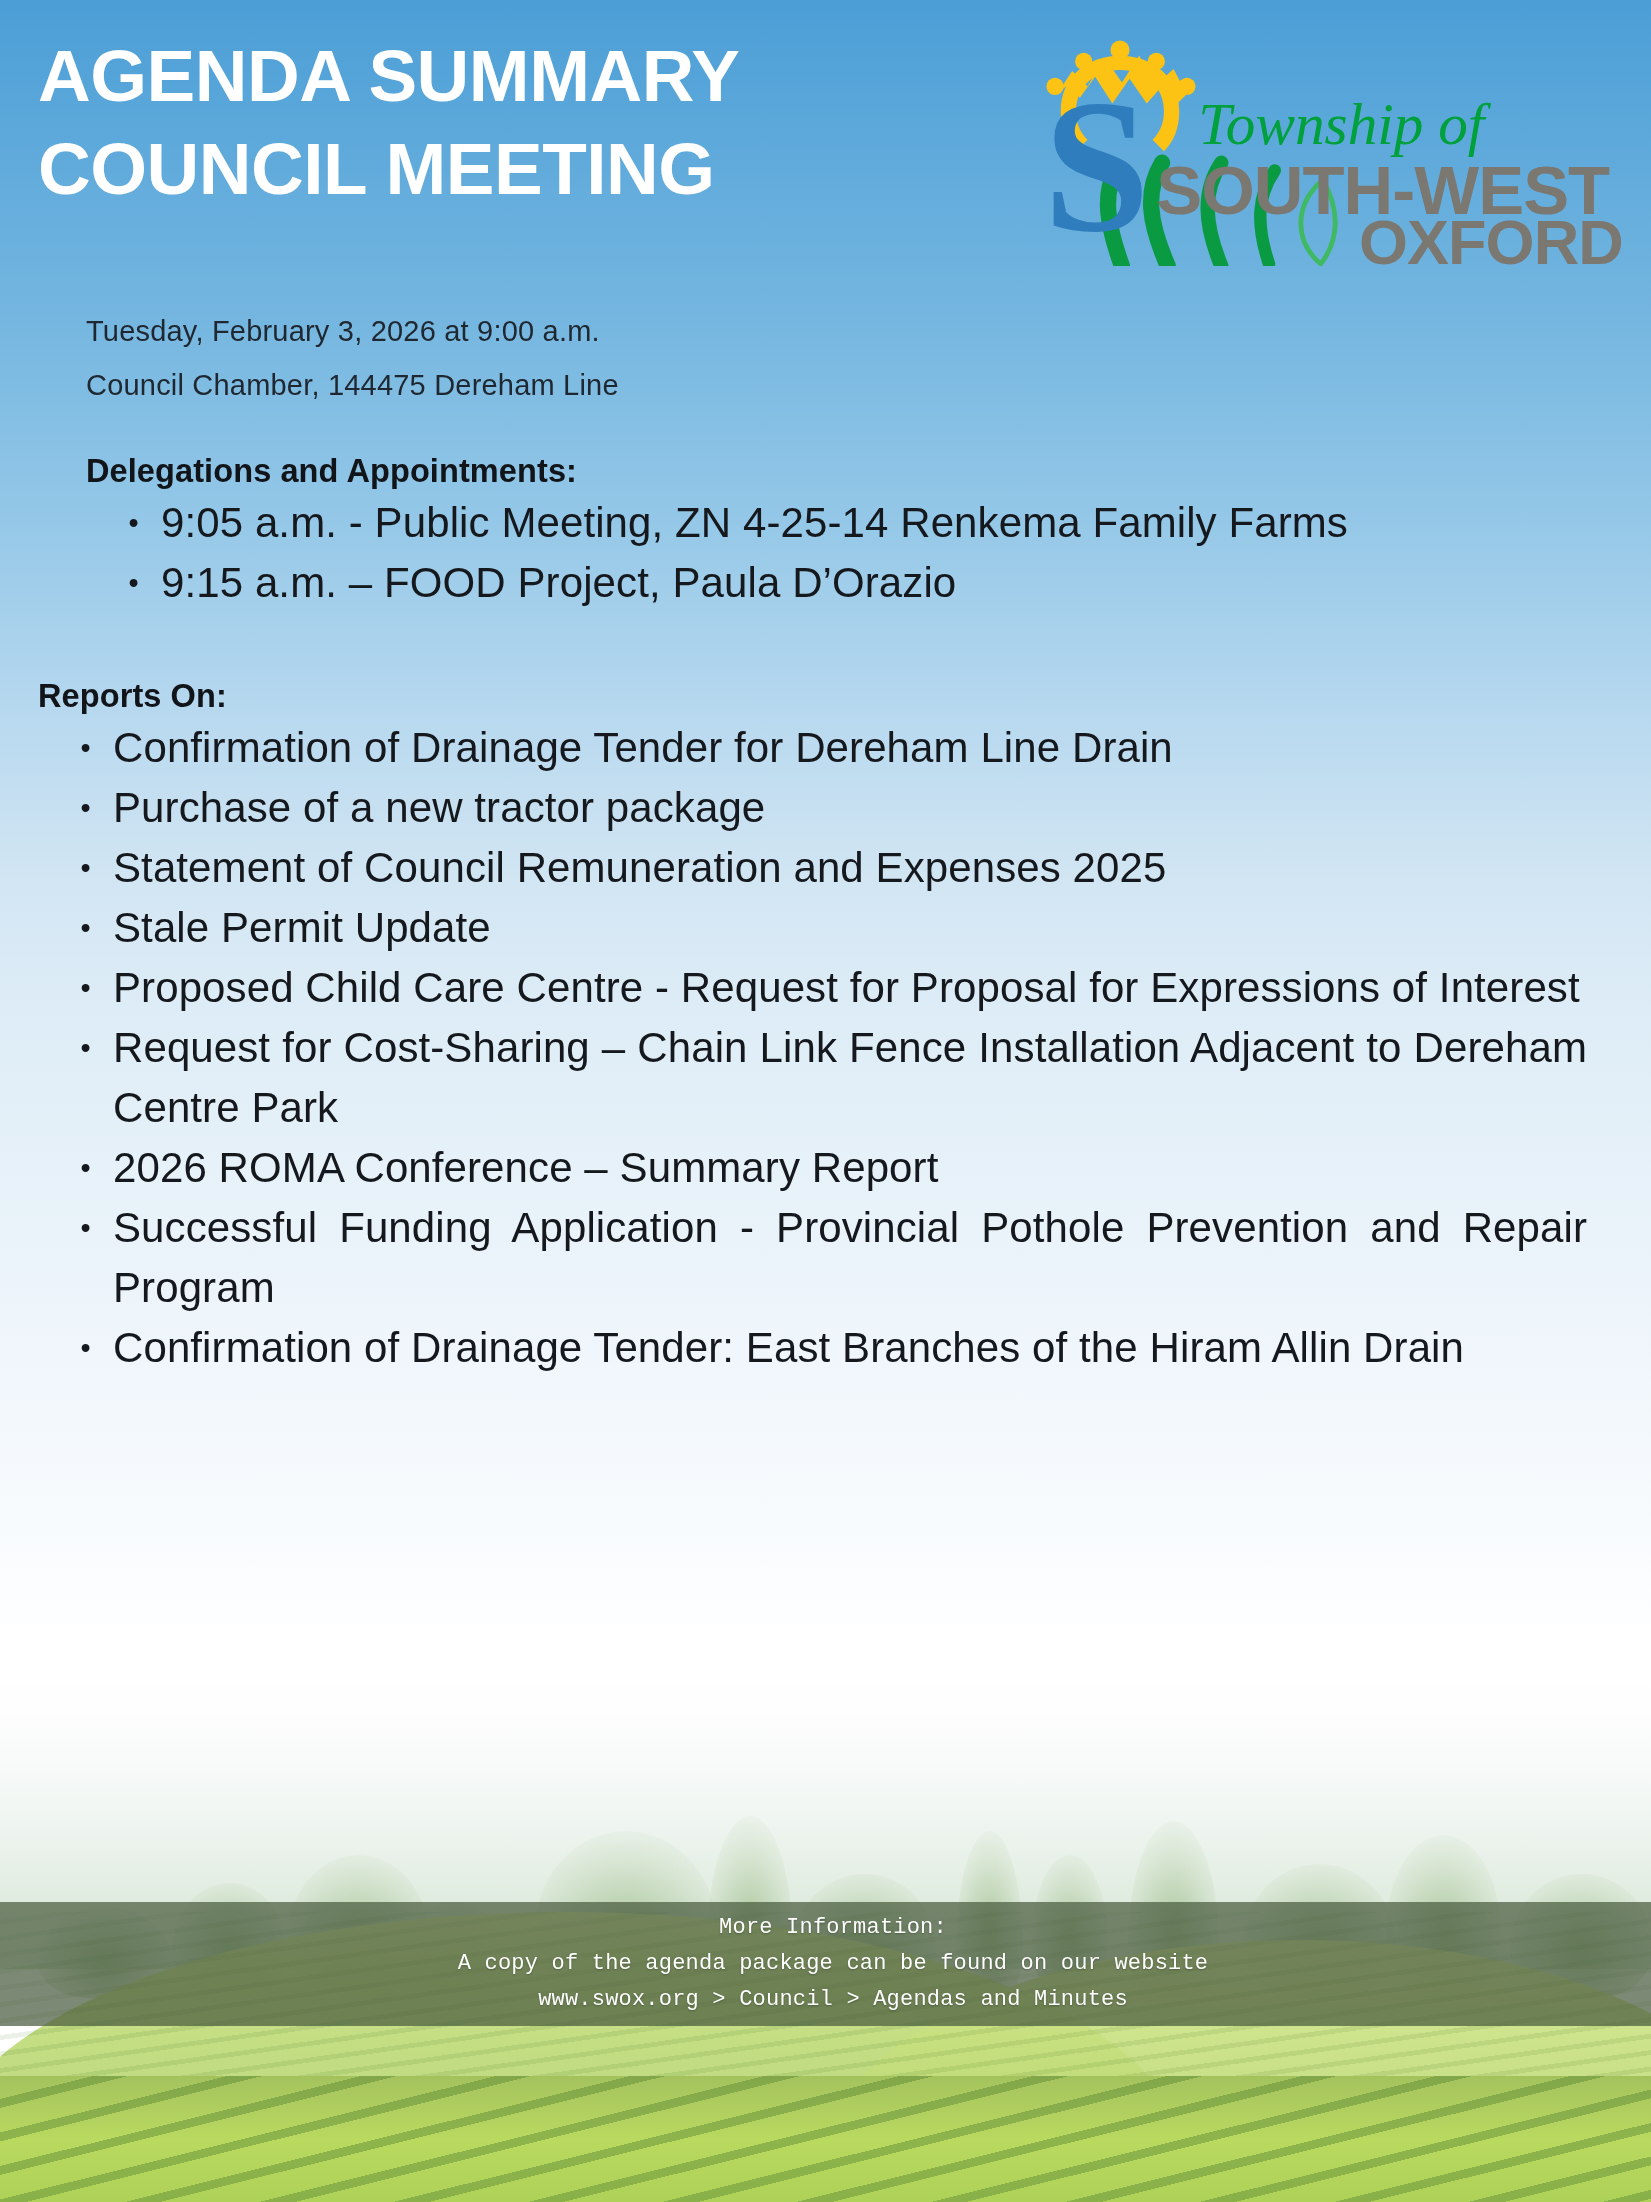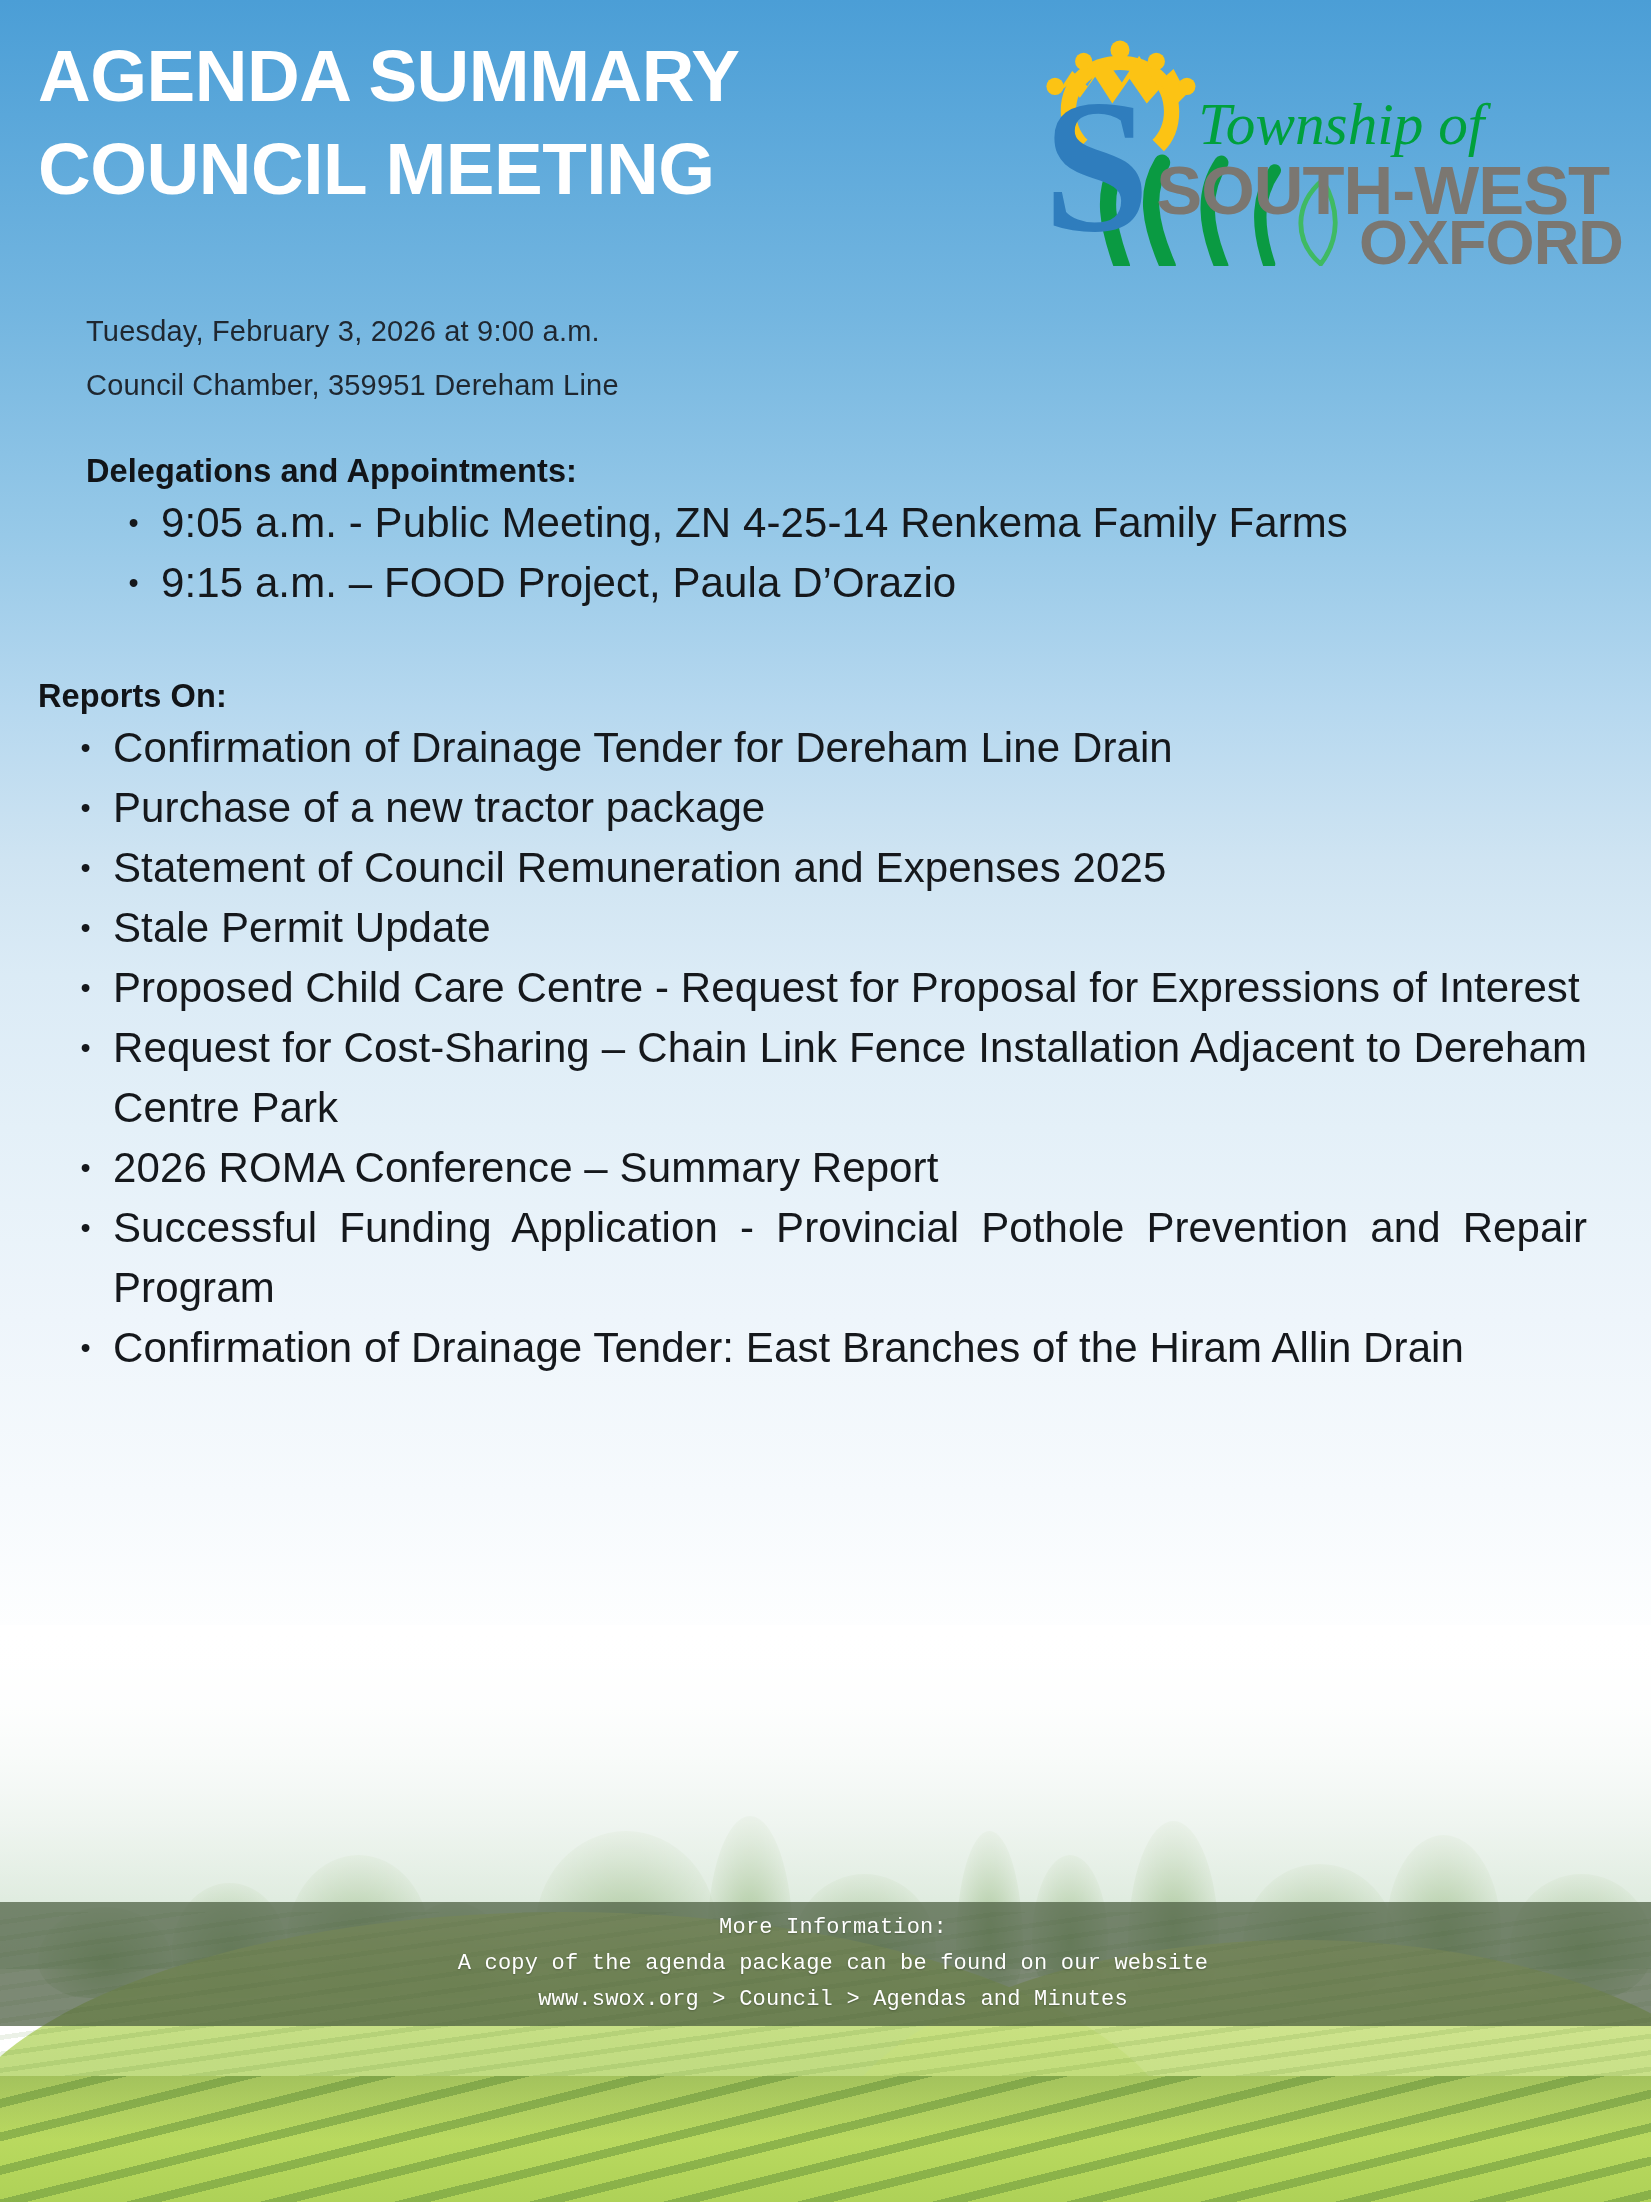--- a/index.html
+++ b/index.html
@@ -329,21 +329,21 @@
 
   <div class="content">
 
     <div class="title-block">
       <div class="title-line">AGENDA SUMMARY</div>
       <div class="title-line">COUNCIL MEETING</div>
     </div>
 
     <div class="meta">
       <div class="meta-line">Tuesday, February 3, 2026 at 9:00 a.m.</div>
-      <div class="meta-line">Council Chamber, 359951 Dereham Line</div>
+      <div class="meta-line">Council Chamber, 144475 Dereham Line</div>
     </div>
 
     <div class="section section-delegations">
       <div class="section-heading">Delegations and Appointments:</div>
       <ul class="bullets">
         <li><span>9:05 a.m. - Public Meeting, ZN 4-25-14 Renkema Family Farms</span></li>
         <li><span>9:15 a.m. – FOOD Project, Paula D’Orazio</span></li>
       </ul>
     </div>
 

